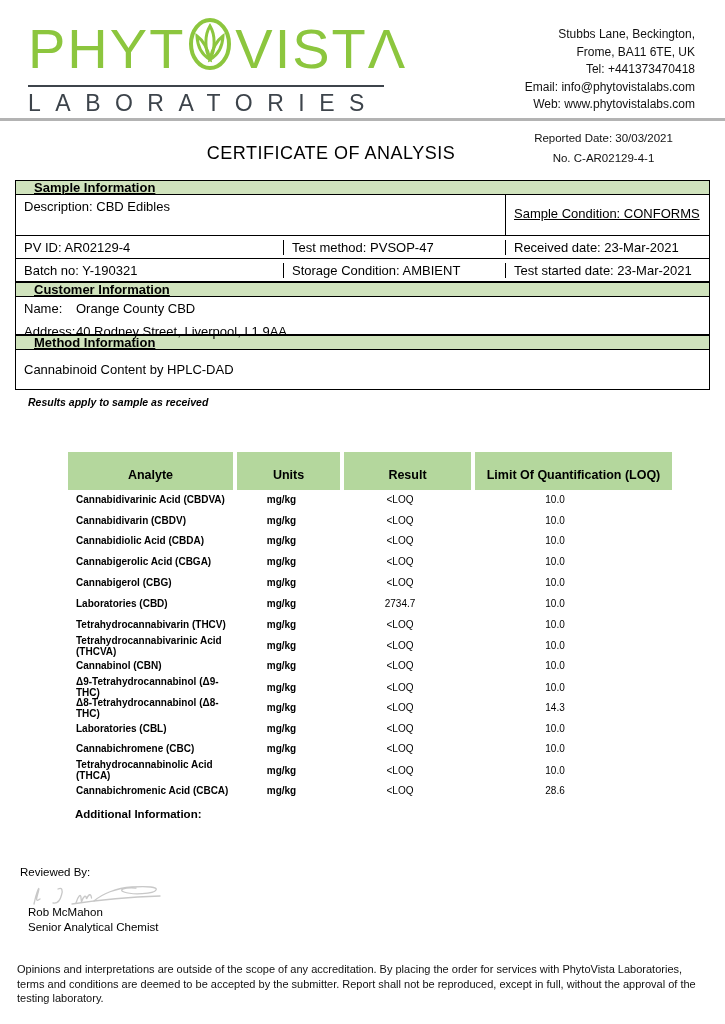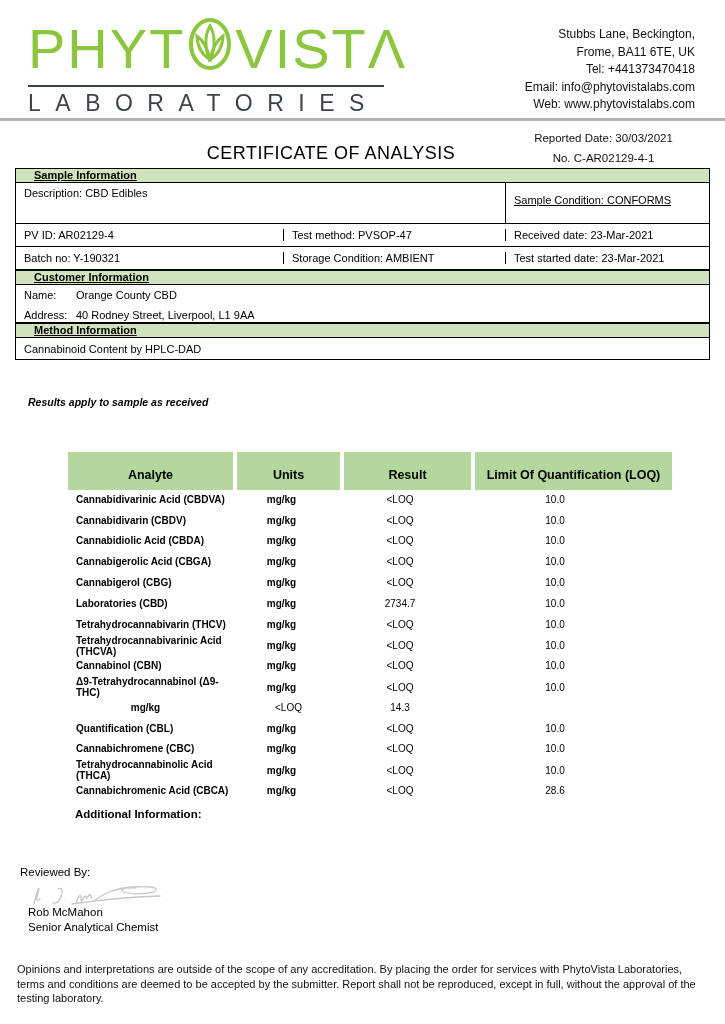--- a/index.html
+++ b/index.html
@@ -42,21 +42,21 @@
   .report-meta {
     position: absolute; right: 34px; top: 128px; width: 175px;
     text-align: center; font-size: 11.5px; line-height: 20px; color: #111;
   }
   .coa-title {
     position: absolute; left: 0; top: 143px; width: 662px;
     text-align: center; font-size: 18px; font-weight: normal; letter-spacing: .5px;
   }
 
   
-  .info-wrap { position: absolute; left: 15px; top: 168px; width: 695px; font-size: 11px; }
+  .info-wrap { position: absolute; left: 15px; top: 180px; width: 695px; font-size: 13px; }
   .band {
     background: var(--band-green, #d0e3bd);
     border: 1px solid #000;
     height: 15px; line-height: 13px;
     padding-left: 18px; font-weight: bold; text-decoration: underline;
   }
   .irow { display: flex; border: 1px solid #000; border-top: none; }
   .icell { padding: 4px 8px; }
   .row-desc { height: 41px; }
   .row-desc .icell-a { width: 490px; border-right: 1px solid #000; }
@@ -64,21 +64,21 @@
   .row-3col { height: 23px; align-items: center; }
   .row-3col .icell { padding-top: 0; padding-bottom: 0; }
   .row-3col .icell-a { width: 268px; }
   .row-3col .icell-b { width: 222px; }
   .row-3col .icell-c { width: 203px; }
   .row-3col .icell-a, .row-3col .icell-b { border-right: 1px solid #000; }
   .row-customer { display: block; height: 38px; padding: 3px 0 0 0; }
   .labeled-line { padding: 1px 8px 0 8px; }
   .labeled-line .lab { display: inline-block; width: 52px; }
   .labeled-line + .labeled-line { margin-top: 7px; }
-  .row-method { height: 22px; align-items: center; }
+  .row-method { height: 40px; align-items: center; }
 
   
   .results-note {
     position: absolute; left: 28px; top: 396px;
     font-size: 10.5px; font-weight: bold; font-style: italic;
   }
 
   
   .rt-header {
     position: absolute; left: 68px; top: 452px; width: 604px; height: 38px;
@@ -253,26 +253,27 @@
         <div class="rcell c2">&lt;LOQ</div>
         <div class="rcell c3">10.0</div>
       </div>
       <div class="rrow">
         <div class="rcell c0">Δ9-Tetrahydrocannabinol (Δ9-THC)</div>
         <div class="rcell c1">mg/kg</div>
         <div class="rcell c2">&lt;LOQ</div>
         <div class="rcell c3">10.0</div>
       </div>
       <div class="rrow">
+        <div class="rcell c0">Δ8-Tetrahydrocannabinol (Δ8-THC)</div>
         <div class="rcell c1">mg/kg</div>
         <div class="rcell c2">&lt;LOQ</div>
         <div class="rcell c3">14.3</div>
       </div>
       <div class="rrow">
-        <div class="rcell c0">Quantification (CBL)</div>
+        <div class="rcell c0">Laboratories (CBL)</div>
         <div class="rcell c1">mg/kg</div>
         <div class="rcell c2">&lt;LOQ</div>
         <div class="rcell c3">10.0</div>
       </div>
       <div class="rrow">
         <div class="rcell c0">Cannabichromene (CBC)</div>
         <div class="rcell c1">mg/kg</div>
         <div class="rcell c2">&lt;LOQ</div>
         <div class="rcell c3">10.0</div>
       </div>

